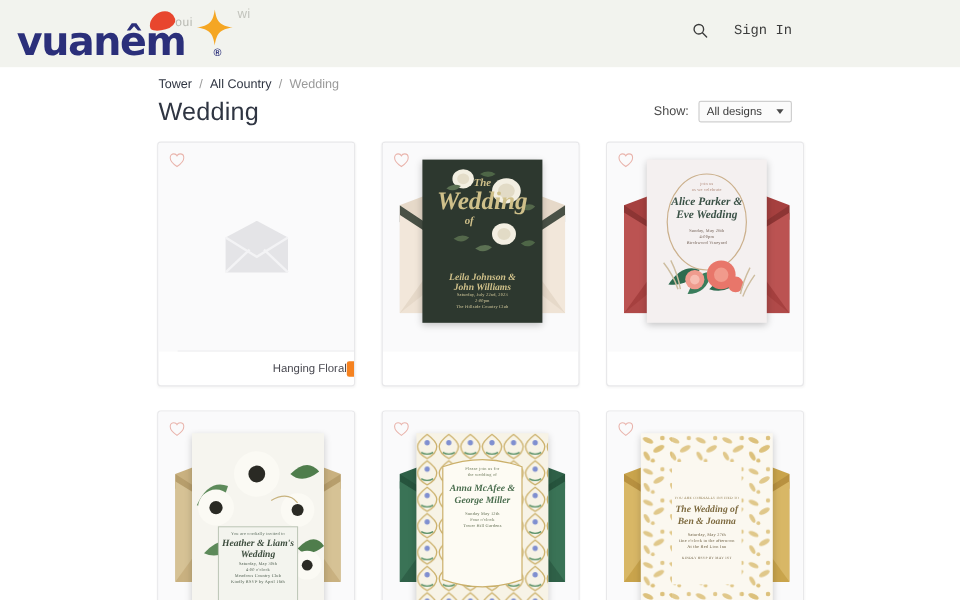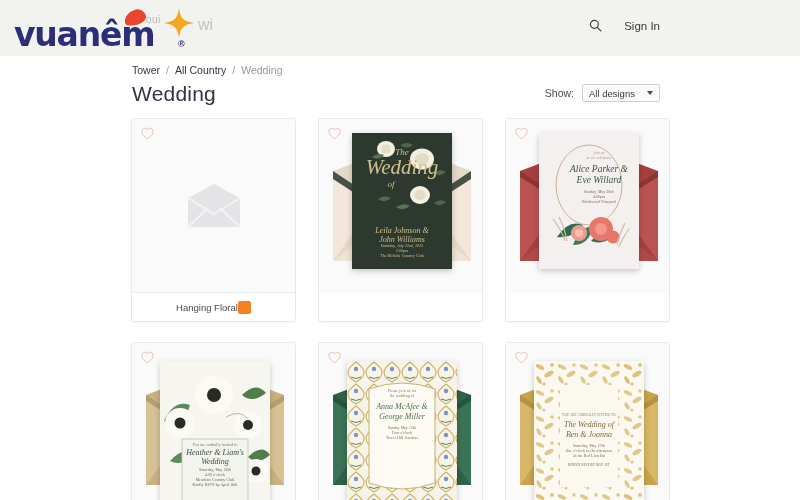--- a/index.html
+++ b/index.html
@@ -25,22 +25,22 @@
     position:absolute;left:6px;top:6px;width:232px;height:50px;
     z-index:30;
   }
   .logo-ghost{
     position:absolute;left:140px;top:8px;
     font-size:10px;color:#b9bab3;letter-spacing:.5px;
     font-family:"Liberation Sans", sans-serif;
     user-select:none;
   }
   .logo-ghost2{
-    position:absolute;left:192px;top:10px;
-    font-size:16px;color:#c3c4bd;
+    position:absolute;left:192px;top:0;
+    font-size:11px;color:#c3c4bd;
   }
   .logo-word{
     position:absolute;left:8px;top:12px;
     font-family:"DejaVu Sans", sans-serif;
     font-weight:700;font-size:33px;line-height:33px;
     color:#2b2f7a;letter-spacing:-1.2px;
   }
   .logo-reg{
     position:absolute;left:172px;top:33px;
     font-size:9px;color:#2b2f7a;font-weight:700;
@@ -60,21 +60,21 @@
     display:flex;align-items:center;gap:22px;
   }
   .nav-item{
     font-size:11.5px;color:#3c3c3c;cursor:pointer;white-space:nowrap;
   }
   .nav-right{
     position:absolute;right:140px;top:19px;
     display:flex;align-items:center;gap:22px;
   }
   .search-icon{width:13px;height:13px;display:block;cursor:pointer;}
-  .signin{font-size:11.5px;color:#3c3c3c;cursor:pointer;}
+  .signin{font-size:11.5px;color:#3c3c3c;cursor:pointer;font-family:Liberation Mono, monospace;}
 
   
   .breadcrumb{
     position:absolute;left:132px;top:64px;
     display:flex;align-items:center;gap:6px;
     font-size:10.5px;color:#2f3542;
   }
   .bc-link{color:#2f3542;cursor:pointer;}
   .bc-sep{color:#9a9a9a;}
   .bc-current{color:#9a9a9a;}
@@ -116,23 +116,23 @@
   }
   .card-art{
     position:relative;width:100%;height:174px;
     background:#fafafb;overflow:hidden;
   }
   .heart{
     position:absolute;left:9px;top:8px;width:13px;height:13px;z-index:9;
     cursor:pointer;
   }
   .card-foot{
-    position:absolute;left:0;bottom:0;width:100%;height:29px;
+    position:absolute;left:16px;bottom:0;width:100%;height:29px;
     border-top:1px solid #ededef;background:#fff;
-    display:flex;align-items:center;justify-content:center;
+    display:flex;align-items:center;justify-content:flex-end;
     padding:0 9px;box-sizing:border-box;
   }
   .card-name{font-size:9.5px;color:#4a4a52;white-space:nowrap;overflow:hidden;}
   .swatch{width:13px;height:13px;border-radius:2px;flex:none;}
 
   
   .env-placeholder{
     position:absolute;left:50%;top:50%;transform:translate(-50%,-50%);
     width:56px;height:44px;
   }
@@ -145,21 +145,21 @@
     box-shadow:0 2px 6px rgba(0,0,0,.22);overflow:hidden;
   }
   .inv-r2{
     position:absolute;left:28px;top:18px;width:110px;height:148px;
     box-shadow:0 2px 6px rgba(0,0,0,.2);overflow:hidden;
   }
   .tiny{font-size:3.6px;line-height:5px;color:#d9cfa0;text-align:center;
         font-family:"Liberation Serif", serif;letter-spacing:.2px;}
   .script{
     font-family:"Liberation Serif", serif;font-style:italic;
-    text-align:center;color:#cfc08a;
+    text-align:center;color:#cfc08a;font-weight:bold;
   }
 </style>
 </head>
 <body>
 
 <div class="page">
 
   <div class="header-band">
     <div class="header-inner"></div>
   </div>
@@ -292,25 +292,25 @@
                 <circle cx="62" cy="96" r="6" fill="#f19a8c"></circle>
                 <circle cx="40" cy="100" r="8" fill="#ef9b8e"></circle>
                 <circle cx="40" cy="100" r="4" fill="#f7bdb2"></circle>
                 <circle cx="74" cy="104" r="6.5" fill="#e8766a"></circle>
                 <path d="M14 86 q8 10 12 22" stroke="#cdbda0" stroke-width="1.2" fill="none"></path>
                 <path d="M20 84 q6 12 8 24" stroke="#cdbda0" stroke-width="1.2" fill="none"></path>
                 <path d="M86 90 q-6 12 -8 22" stroke="#cdbda0" stroke-width="1.2" fill="none"></path>
                 <path d="M90 96 q-7 10 -10 18" stroke="#cdbda0" stroke-width="1.2" fill="none"></path>
               </g>
             </svg>
-            <div style="position:absolute;left:10px;top:18px;width:100%;">
+            <div style="position:absolute;left:0;top:18px;width:100%;">
               <div class="tiny" style="color:#b08a7a;">join us</div>
               <div class="tiny" style="color:#b08a7a;">as we celebrate</div>
               <div class="script" style="font-size:9.5px;line-height:11px;color:#3b5247;margin-top:3px;">Alice Parker &amp;</div>
-              <div class="script" style="font-size:9.5px;line-height:11px;color:#3b5247;">Eve Willard</div>
+              <div class="script" style="font-size:9.5px;line-height:11px;color:#3b5247;">Eve Wedding</div>
               <div class="tiny" style="color:#6d5a4e;margin-top:4px;">Sunday, May 26th</div>
               <div class="tiny" style="color:#6d5a4e;">4:00pm</div>
               <div class="tiny" style="color:#6d5a4e;">Birchwood Vineyard</div>
             </div>
           </div>
         </div>
       </div>
     </div>
 
     <div class="card">

